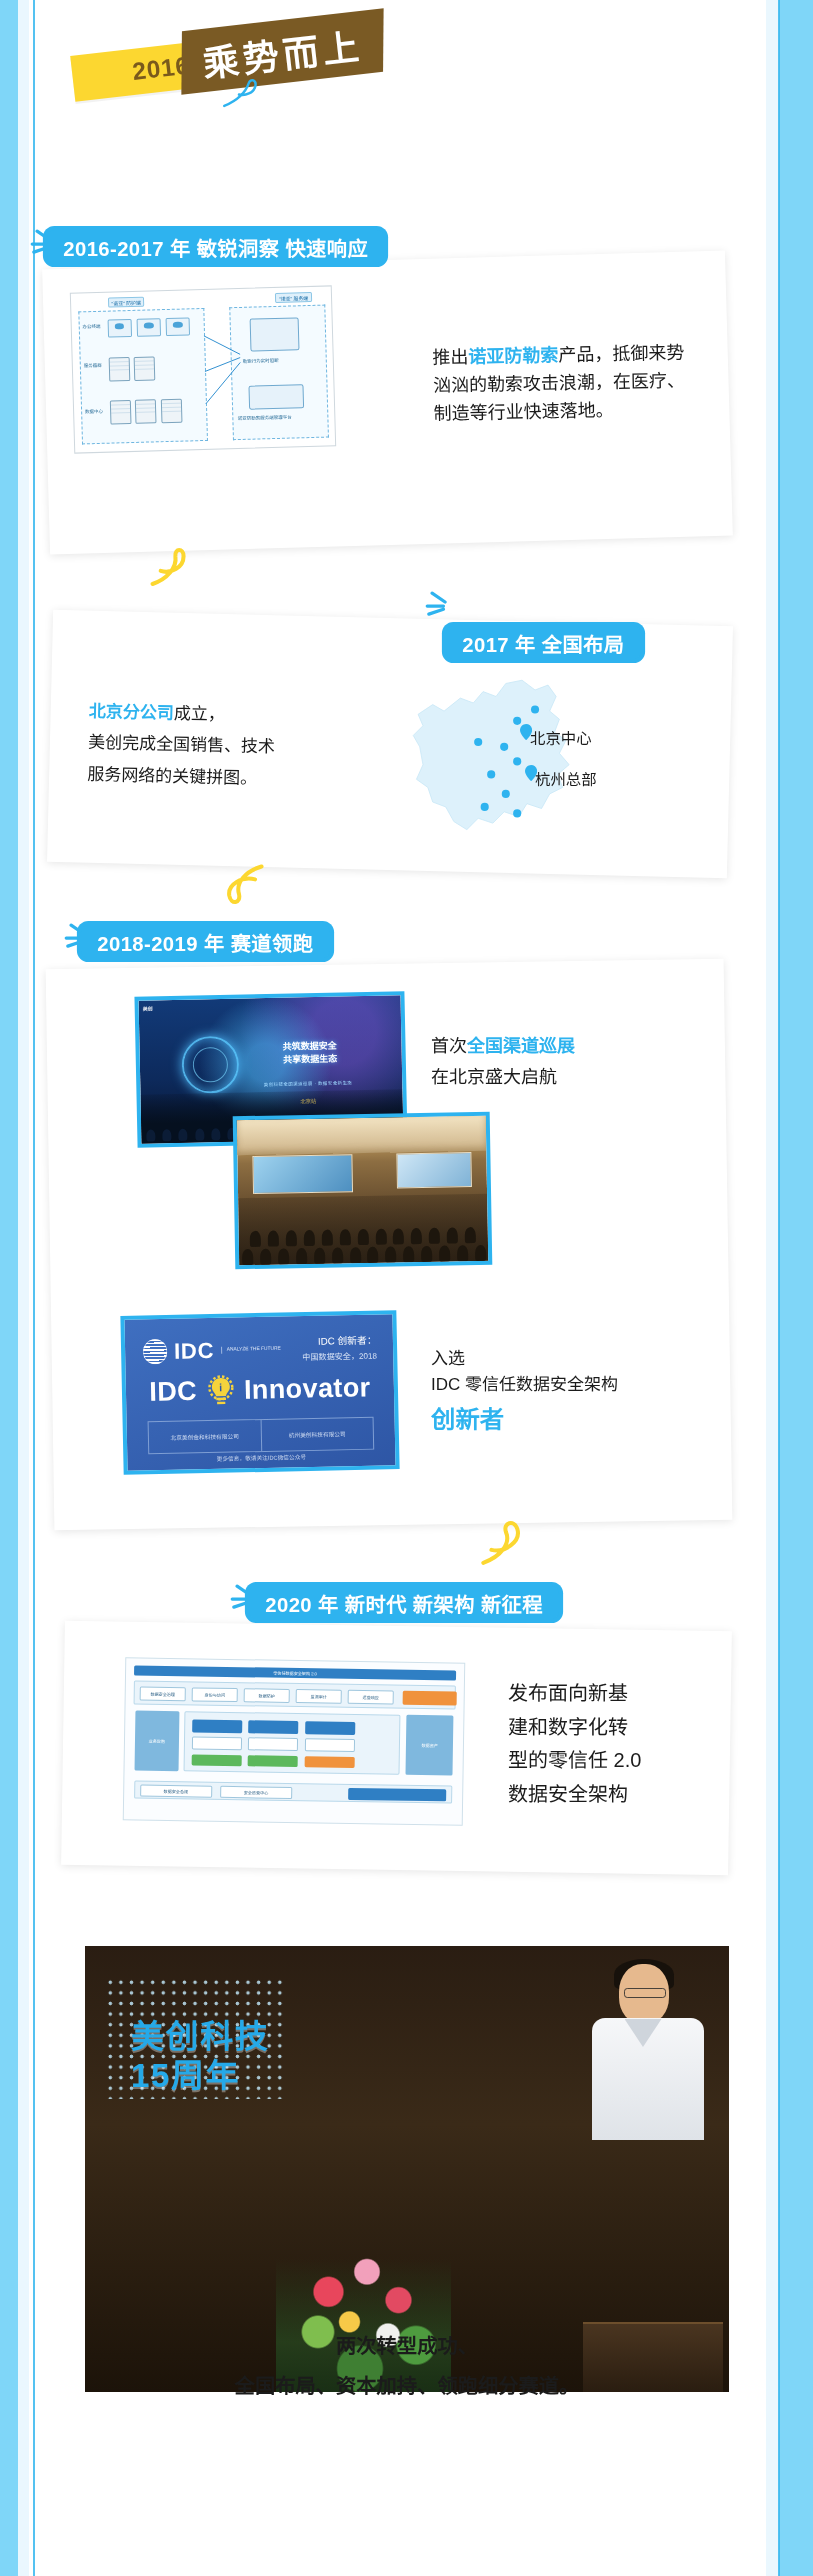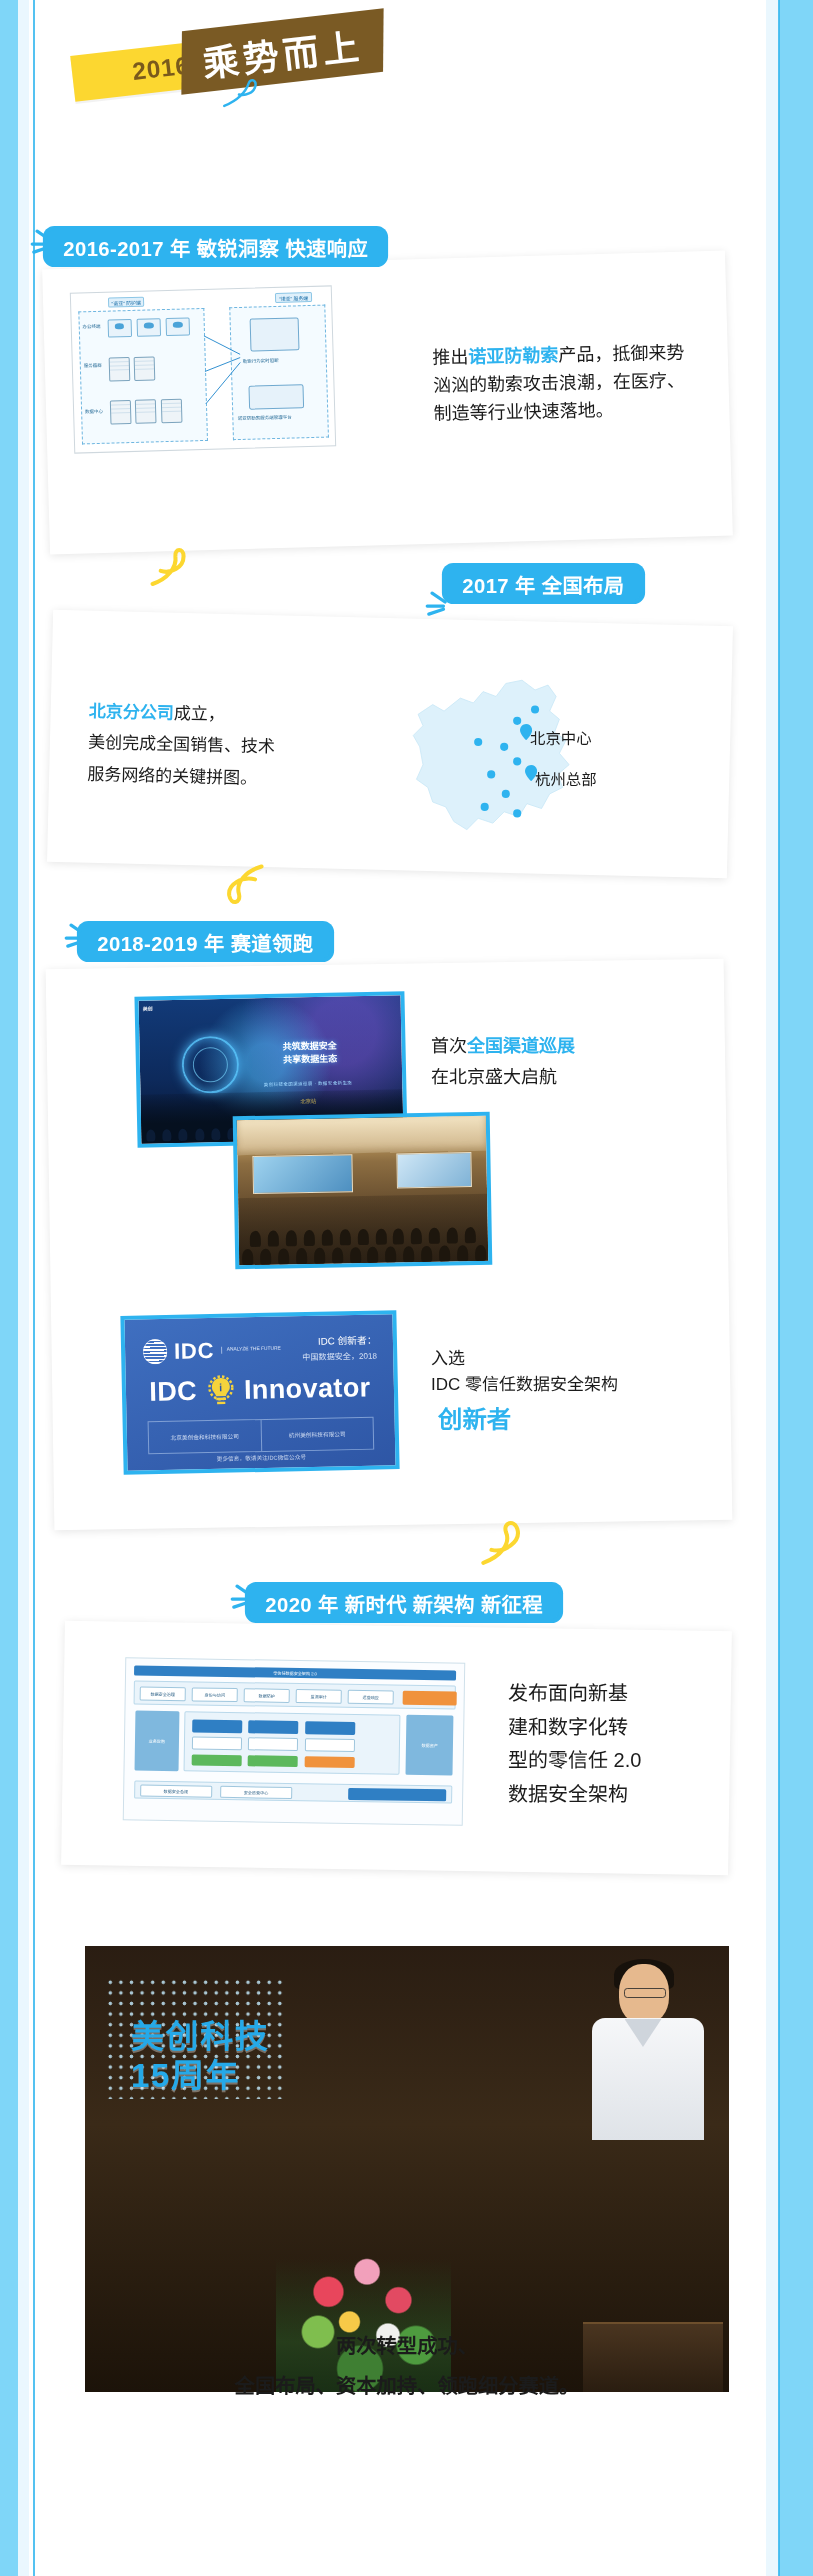--- a/index.html
+++ b/index.html
@@ -322,21 +322,21 @@
 
 <svg class="doodle" style="left:146px; top:543px; width:49px; height:46px;" viewBox="0 0 60 56">
   <path d="M8 50 C 26 44, 38 30, 36 16 C 35 6, 46 6, 46 16 C 46 30, 30 38, 18 34" fill="none" stroke="#fcd730" stroke-width="5" stroke-linecap="round"></path>
 </svg>
 
 <div class="panel" style="left:50px; top:618px; width:680px; height:252px; transform:rotate(1.4deg);"></div>
 
 <svg class="pill-spark" style="left:424px; top:588px;" viewBox="0 0 42 34">
   <path d="M4 22 H24 M10 6 L26 17 M6 32 L24 26" stroke="#2eb3ef" stroke-width="4" stroke-linecap="round" fill="none"></path>
 </svg>
-<div class="pill" style="left:446px; top:567px;">
+<div class="pill" style="left:446px; top:626px;">
   <span>2017 年 全国布局</span>
 </div>
 
 <div class="body-text" style="left:88px; top:699px; width:260px; transform:rotate(1.4deg); font-size:17px; line-height:1.85;">
   <div><span class="hl">北京分公司</span><span>成立，</span></div>
   <div style="text-indent:0">美创完成全国销售、技术</div>
   <div>服务网络的关键拼图。</div>
 </div>
 
 <div class="mapwrap" style="left:382px; top:651px; width:220px; height:203px;">
@@ -475,21 +475,21 @@
   <div class="idc-cells">
     <div>北京美创金和科技有限公司</div>
     <div>杭州美创科技有限公司</div>
   </div>
   <div class="idc-foot">更多信息，敬请关注IDC微信公众号</div>
 </div>
 
 <div class="body-text" style="left:431px; top:1346px; width:268px; font-size:17px; line-height:1.52;">
   <div>入选</div>
   <div>IDC 零信任数据安全架构</div>
-  <div class="hl-big" style="margin-top:3.3px;margin-left:7px;">创新者</div>
+  <div class="hl-big" style="margin-top:3.3px;">创新者</div>
 </div>
 
 <svg class="doodle" style="left:472px; top:1514px; width:55px; height:54px;" viewBox="0 0 68 66">
   <path d="M14 60 C 36 52, 48 36, 42 22 C 38 10, 52 6, 56 18 C 61 34, 40 48, 24 44" fill="none" stroke="#fcd730" stroke-width="5" stroke-linecap="round"></path>
 </svg>
 
 <div class="panel" style="left:63px; top:1626px; width:667px; height:244px; transform:rotate(0.9deg);"></div>
 
 <svg class="pill-spark" style="left:229px; top:1581px;" viewBox="0 0 42 34">
   <path d="M4 22 H24 M10 6 L26 17 M6 32 L24 26" stroke="#2eb3ef" stroke-width="4" stroke-linecap="round" fill="none"></path>

